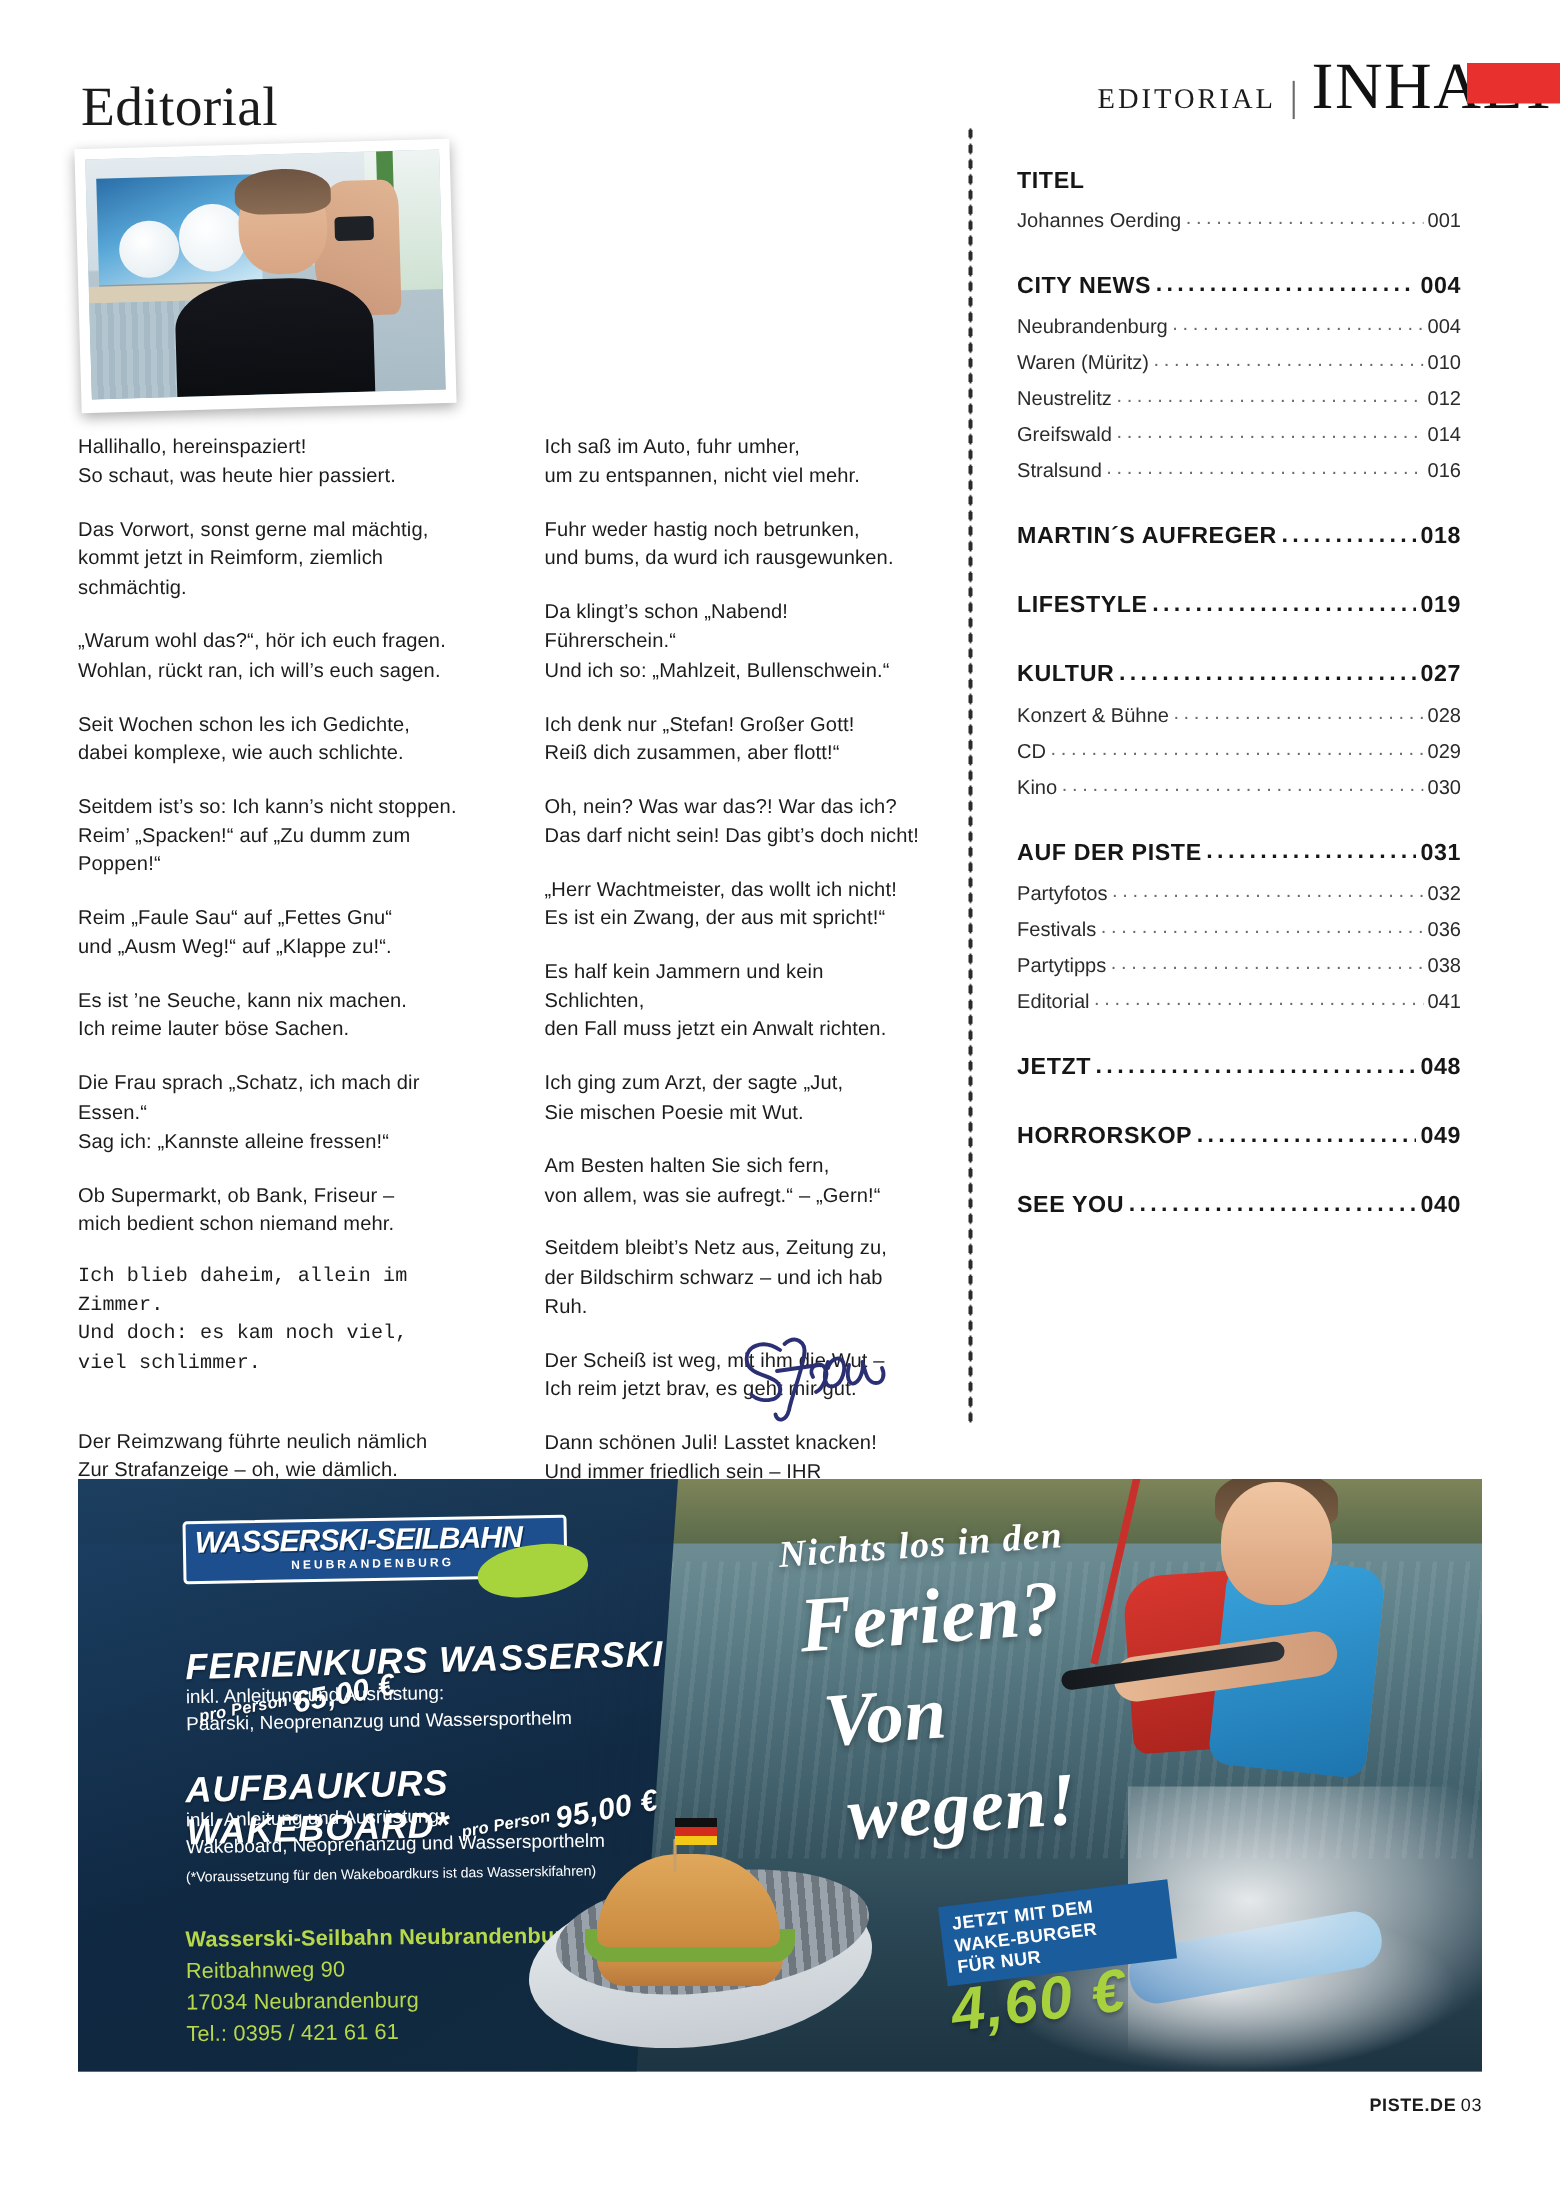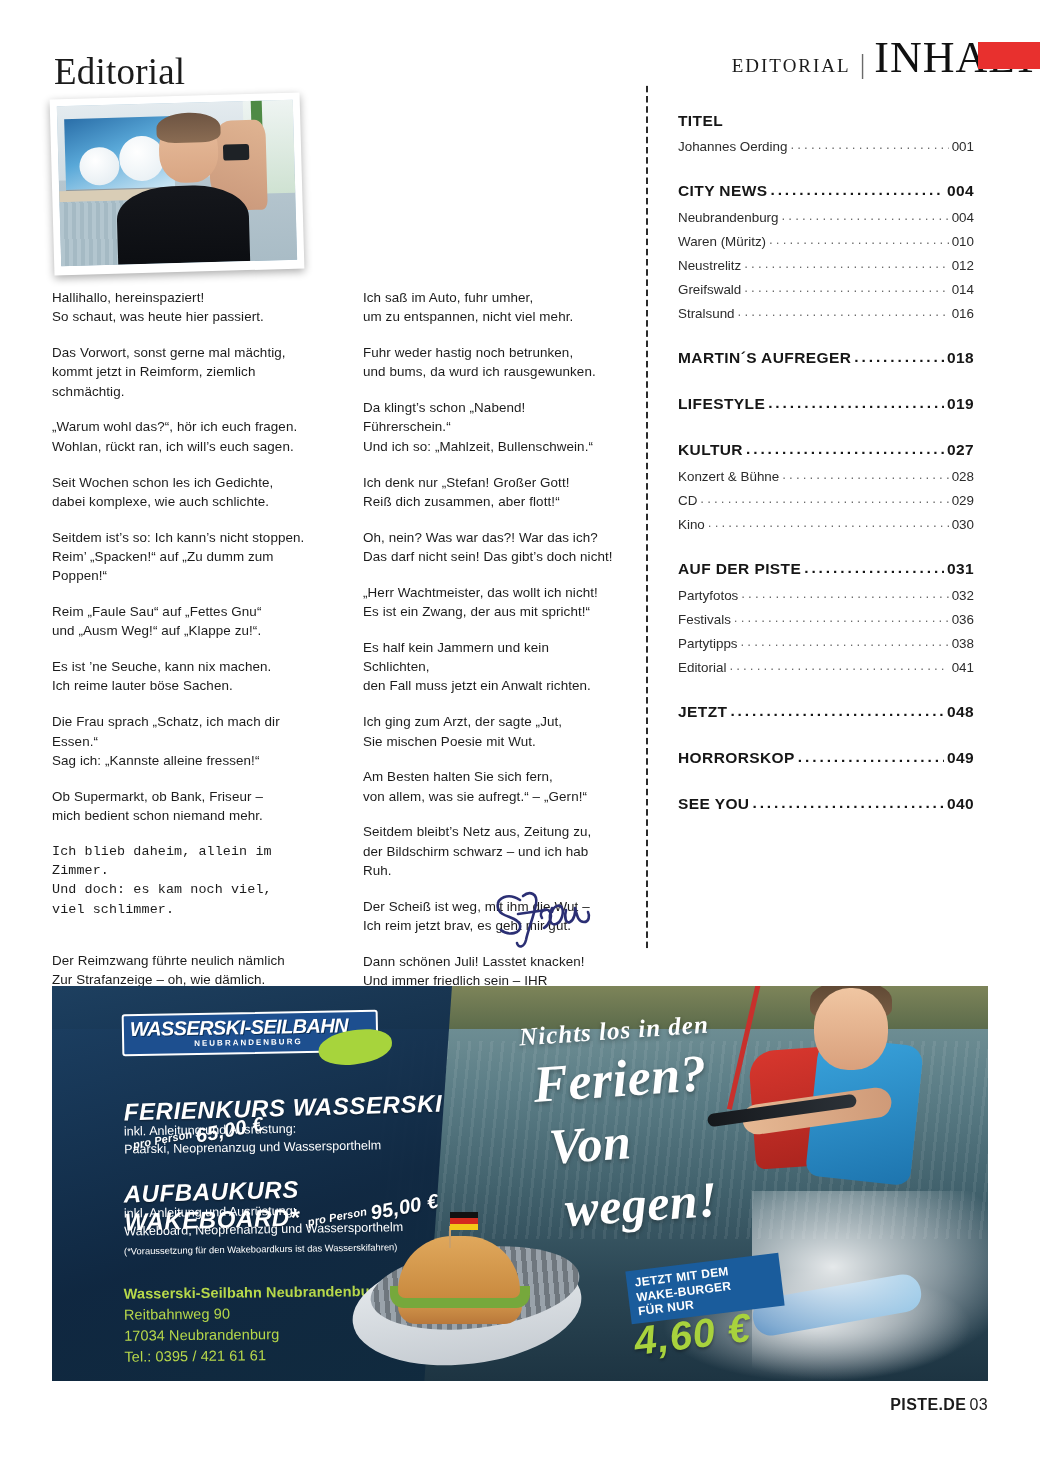--- a/index.html
+++ b/index.html
@@ -281,21 +281,21 @@
   .ad-bprice {
     position:absolute; left:582px; top:326px;
     font-family:"Liberation Sans", sans-serif; font-weight:bold; font-style:italic;
     font-size:40px; color:#a8d23d; letter-spacing:1px;
     transform: rotate(-7deg); text-shadow:0 2px 3px rgba(0,0,0,0.3);
   }
 
   
   .footer {
     position:absolute; right:52px; top:1396px;
-    font-size:16px; letter-spacing:0.4px; color:#1b1b1b;padding-left:48px;
+    font-size:12px; letter-spacing:0.4px; color:#1b1b1b;padding-left:48px;
   }
   .footer .b { font-weight:bold; }
   .footer .n { font-weight:normal; margin-left:3px; }
 </style>
 </head>
 <body>
 
 <div class="page">
 
   <div class="masthead">

